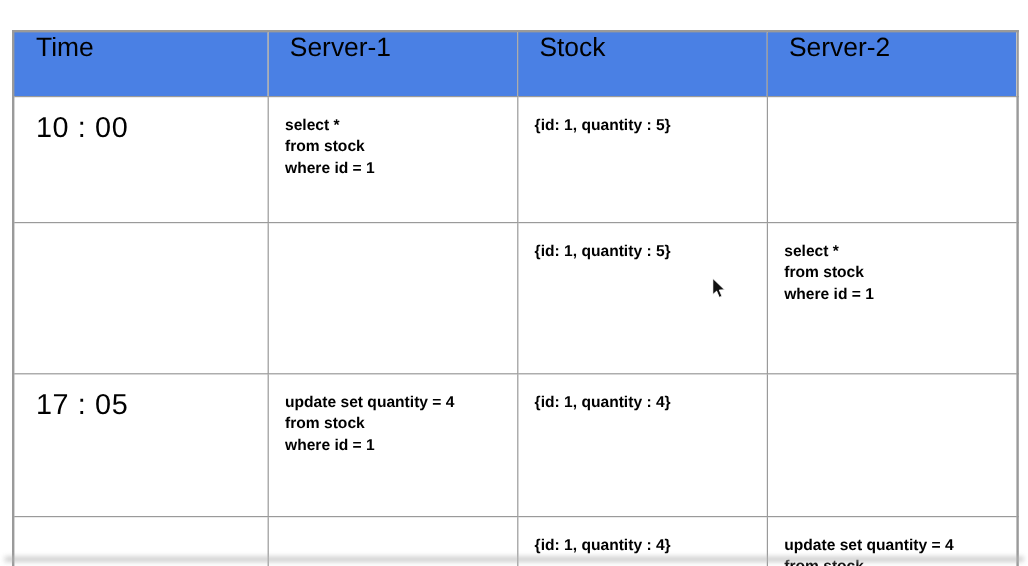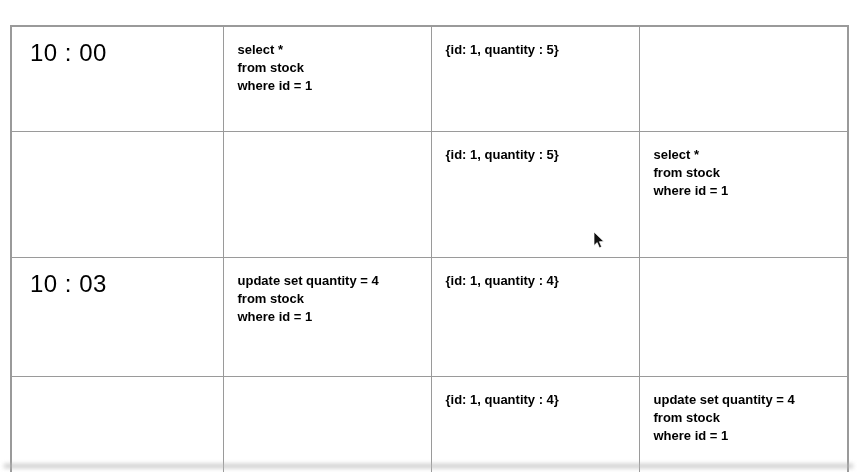--- a/index.html
+++ b/index.html
@@ -75,38 +75,44 @@
 <div class="screen">
 
   <table class="grid">
     <colgroup>
       <col style="width:212px">
       <col style="width:208px">
       <col style="width:208px">
       <col style="width:209px">
     </colgroup>
     <tbody>
+        <tr>
+      <th class="hdr">Time</th>
+      <th class="hdr">Server-1</th>
+      <th class="hdr">Stock</th>
+      <th class="hdr">Server-2</th>
+    </tr>
     <tr class="r1">
       <td class="time">10 : 00</td>
       <td class="code">select *
 from stock
 where id = 1</td>
       <td class="code">{id: 1, quantity : 5}</td>
       <td class="code"></td>
     </tr>
     <tr class="r2">
       <td class="time"></td>
       <td class="code"></td>
       <td class="code">{id: 1, quantity : 5}</td>
       <td class="code">select *
 from stock
 where id = 1</td>
     </tr>
     <tr class="r3">
-      <td class="time">10 : 03</td>
+      <td class="time">17 : 05</td>
       <td class="code">update set quantity = 4
 from stock
 where id = 1</td>
       <td class="code">{id: 1, quantity : 4}</td>
       <td class="code"></td>
     </tr>
     <tr class="r4">
       <td class="time"></td>
       <td class="code"></td>
       <td class="code">{id: 1, quantity : 4}</td>

